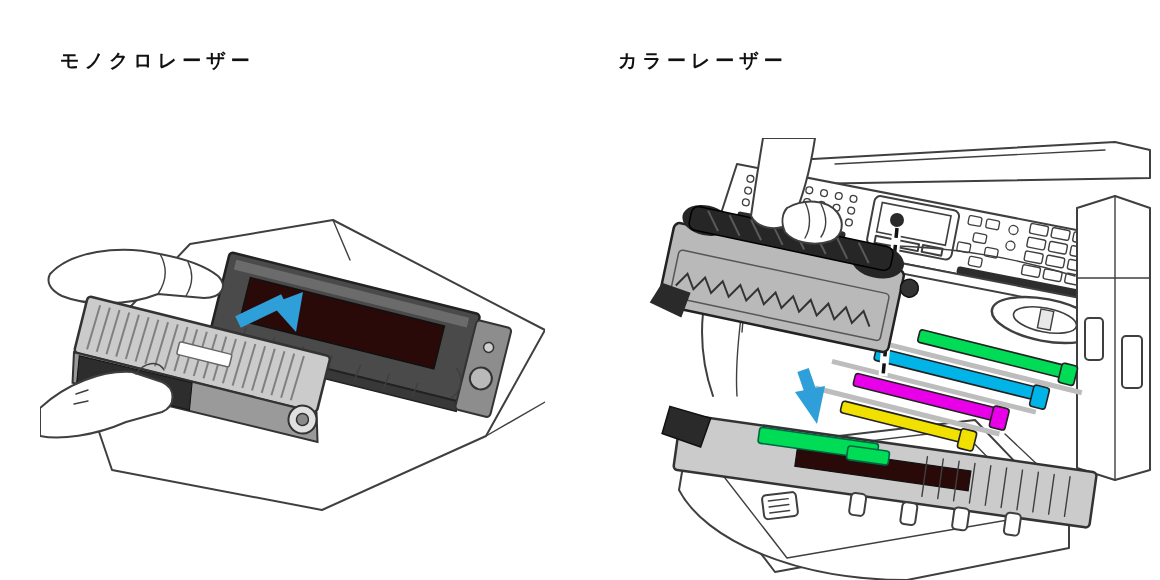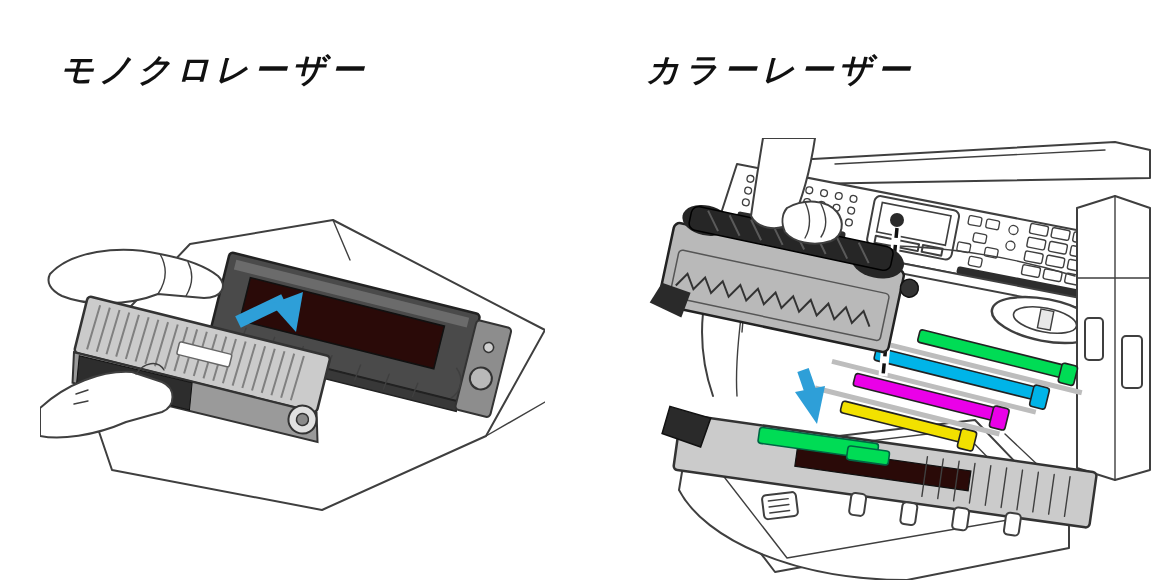--- a/index.html
+++ b/index.html
@@ -3,25 +3,25 @@
 <meta charset="utf-8">
 <style>
   html,body{margin:0;padding:0;}
   body{
     width:1160px;height:580px;position:relative;overflow:hidden;
     background:#ffffff;
     font-family:"DejaVu Sans","Liberation Sans",sans-serif;
   }
   .fig-title{
     position:absolute;margin:0;
-    font-size:33px;font-weight:bold;color:#111;
-    letter-spacing:5px;white-space:nowrap;font-style:italic;
+    font-size:19px;font-weight:bold;color:#111;
+    letter-spacing:5px;white-space:nowrap;
   }
   #mono-title{left:60px;top:48px;}
-  #color-title{left:646px;top:48px;}
+  #color-title{left:618px;top:48px;}
   .illus{position:absolute;}
   #mono-illus{left:40px;top:212px;}
   #color-illus{left:645px;top:138px;}
   svg{display:block;}
   .ln{fill:none;stroke:#3f3f3f;stroke-width:2;stroke-linejoin:round;stroke-linecap:round;}
   .ln-thin{fill:none;stroke:#3f3f3f;stroke-width:1.4;stroke-linejoin:round;stroke-linecap:round;}
   .white-fill{fill:#ffffff;stroke:#3f3f3f;stroke-width:2;stroke-linejoin:round;}
 </style>
 </head>
 <body>

